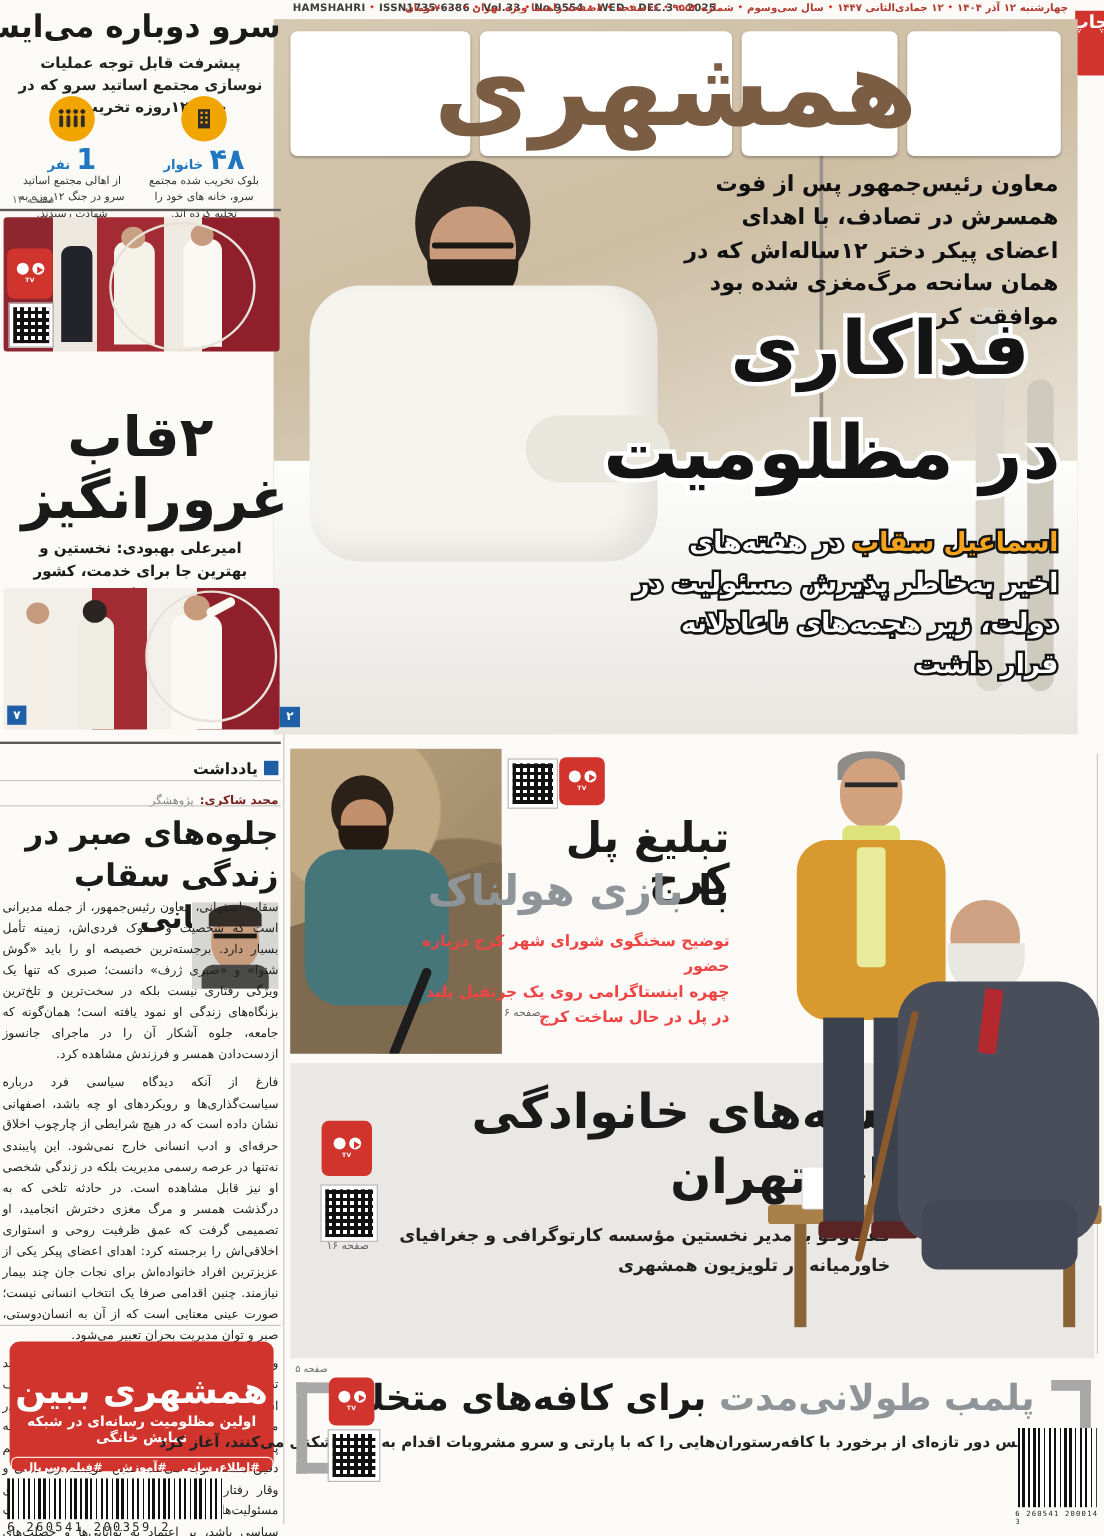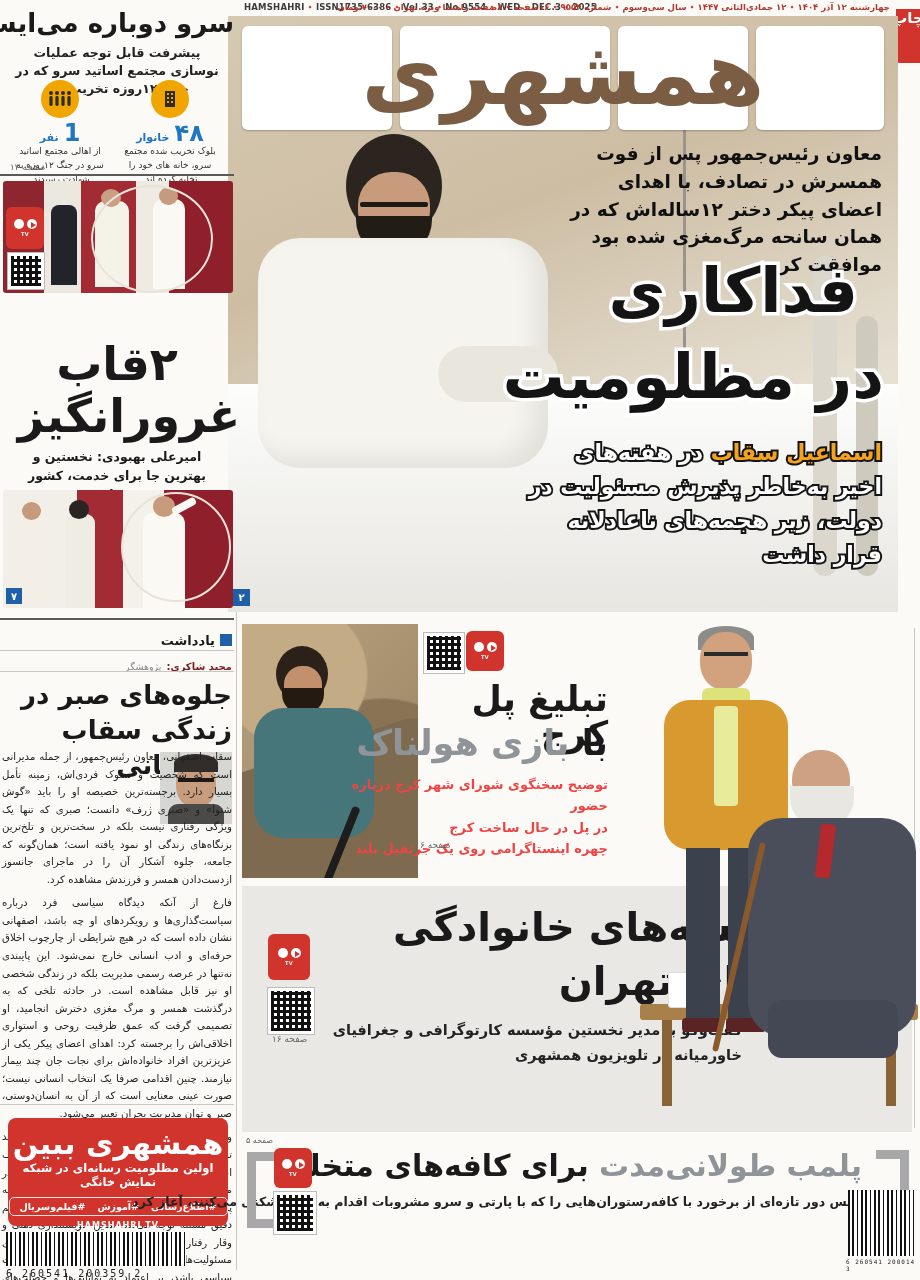--- a/index.html
+++ b/index.html
@@ -219,21 +219,21 @@
 
   <div class="abs rtl note-body" style="left:2px;top:748px;width:230px;height:350px;">
       <p>سقاب اصفهانی، معاون رئیس‌جمهور، از جمله مدیرانی است که شخصیت و سلوک فردی‌اش، زمینه تأمل بسیار دارد. برجسته‌ترین خصیصه او را باید «گوش شنوا» و «صبری ژرف» دانست؛ صبری که تنها یک ویژگی رفتاری نیست بلکه در سخت‌ترین و تلخ‌ترین بزنگاه‌های زندگی او نمود یافته است؛ همان‌گونه که جامعه، جلوه آشکار آن را در ماجرای جانسوز ازدست‌دادن همسر و فرزندش مشاهده کرد.</p>
       <p>فارغ از آنکه دیدگاه سیاسی فرد درباره سیاست‌گذاری‌ها و رویکردهای او چه باشد، اصفهانی نشان داده است که در هیچ شرایطی از چارچوب اخلاق حرفه‌ای و ادب انسانی خارج نمی‌شود. این پایبندی نه‌تنها در عرصه رسمی مدیریت بلکه در زندگی شخصی او نیز قابل مشاهده است. در حادثه تلخی که به درگذشت همسر و مرگ مغزی دخترش انجامید، او تصمیمی گرفت که عمق ظرفیت روحی و استواری اخلاقی‌اش را برجسته کرد: اهدای اعضای پیکر یکی از عزیزترین افراد خانواده‌اش برای نجات جان چند بیمار نیازمند. چنین اقدامی صرفا یک انتخاب انسانی نیست؛ صورت عینی معنایی است که از آن به انسان‌دوستی، صبر و توان مدیریت بحران تعبیر می‌شود.</p>
       <p>ویژگی قابل تأمل دیگر اصفهانی، احترام به فرایند تصمیم‌گیری و اهتمام به شنیدن و سنجیدن آرای مختلف است. او از شتاب‌زدگی در داوری پرهیز می‌کند و در مواجهه با دیدگاه‌های گوناگون، پیش از آنکه به پاسخگویی شتابان بیندیشد، به درک موضوع و فهم دقیق مسئله توجه می‌کند. همین خویشتنداری ذهنی و وقار رفتاری سبب شده است که انتخاب او برای مسئولیت‌های خطیر، بیش از آنکه محصول ملاحظات سیاسی باشد، بر اعتماد به توانایی‌ها و خصلت‌های مدیریتی‌اش استوار شود. این اعتماد، نشان می‌دهد که اخلاق، منش و وقار فردی همچنان می‌تواند در ساختار مدیریت عمومی جایگاهی تعیین‌کننده داشته باشد.</p>
     </div>
 
   <div class="abs hairline" style="left:0;top:1104px;width:234px;height:1px;"></div>
 
   <div class="abs adbox rtl" style="left:8px;top:1118px;width:220px;height:108px;">
-    <div class="ad-title" style="margin-top:8px;">همشهری ببین</div>
+    <div class="ad-title" style="margin-top:24px;">همشهری ببین</div>
     <div class="ad-sub">اولین مظلومیت رسانه‌ای در شبکه نمایش خانگی</div>
     <div style="margin-top:6px;"><span class="ad-tags">
           <span>#اطلاع‌رسانی</span>
           <span>#آموزش</span>
           <span>#فیلم‌و‌سریال</span>
         </span></div>
     <div class="ltr" style="margin-top:5px;color:#fff;font-size:8px;font-weight:bold;letter-spacing:1px;">HAMSHAHRI TV</div>
   </div>
 
   <div class="abs barcode" style="left:6px;top:1232px;width:180px;height:34px;"></div>
@@ -254,22 +254,22 @@
         <div class="tvdot"></div>
         <div class="tvdot play"></div>
       </div>
     <div class="tvtext">TV</div>
   </div>
 
   <div class="abs rtl t-right karaj-h1" style="right:312px;top:682px;width:185px;">تبلیغ پل کرج</div>
   <div class="abs rtl t-right karaj-h1" style="right:312px;top:726px;width:205px;white-space:nowrap;"><span>با </span><span class="gray-word">بازی هولناک</span></div>
   <div class="abs rtl t-right karaj-sub" style="right:312px;top:774px;width:290px;">
     <div>توضیح سخنگوی شورای شهر کرج درباره حضور</div>
+    <div>چهره اینستاگرامی روی یک جرثقیل بلند</div>
     <div>در پل در حال ساخت کرج</div>
-    <div>چهره اینستاگرامی روی یک جرثقیل بلند</div>
   </div>
   <div class="abs rtl pageref" style="left:420px;top:840px;">صفحه ۶</div>
 
   <div class="abs" style="left:242px;top:886px;width:670px;height:246px;background:#e9e8e5;">
     <div class="abs rtl t-right maps-h" style="right:135px;top:14px;width:470px;">
       <div>نقشه‌های خانوادگی</div>
       <div>برای تهران</div>
     </div>
     <div class="abs rtl t-right maps-sub" style="right:170px;top:132px;width:440px;">
       <div>گفت‌وگو با مدیر نخستین مؤسسه کارتوگرافی و جغرافیای</div>

